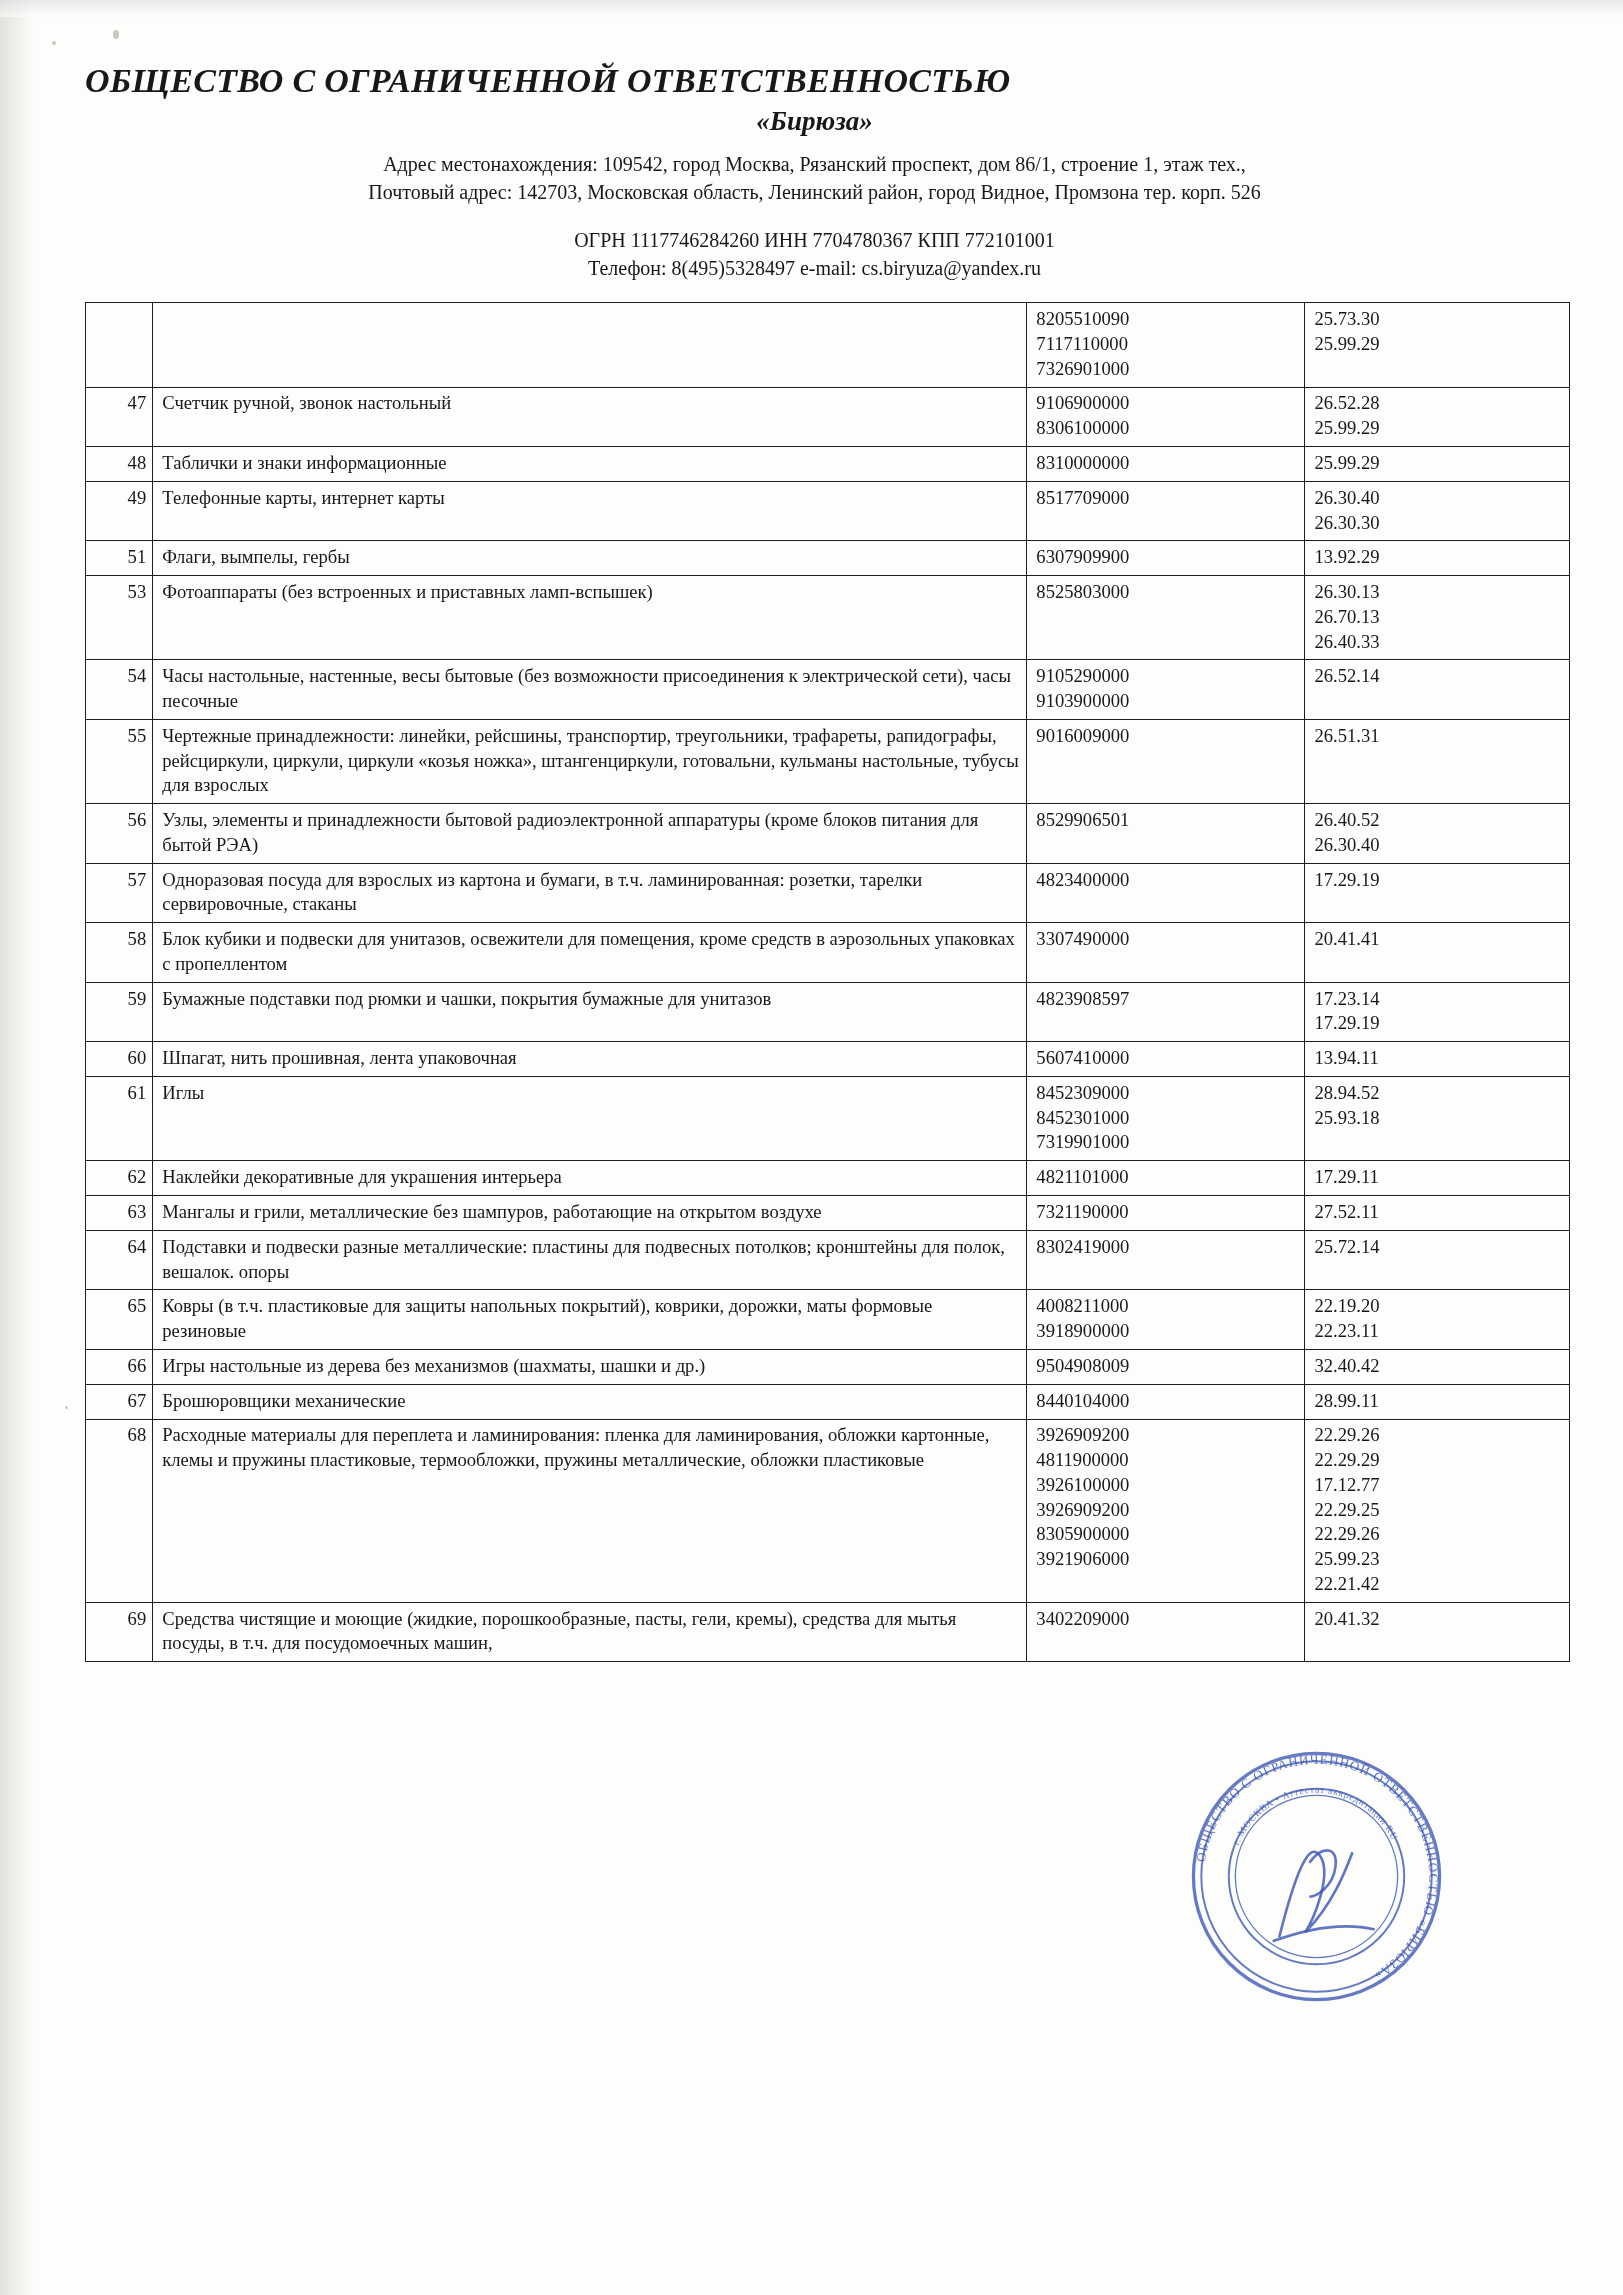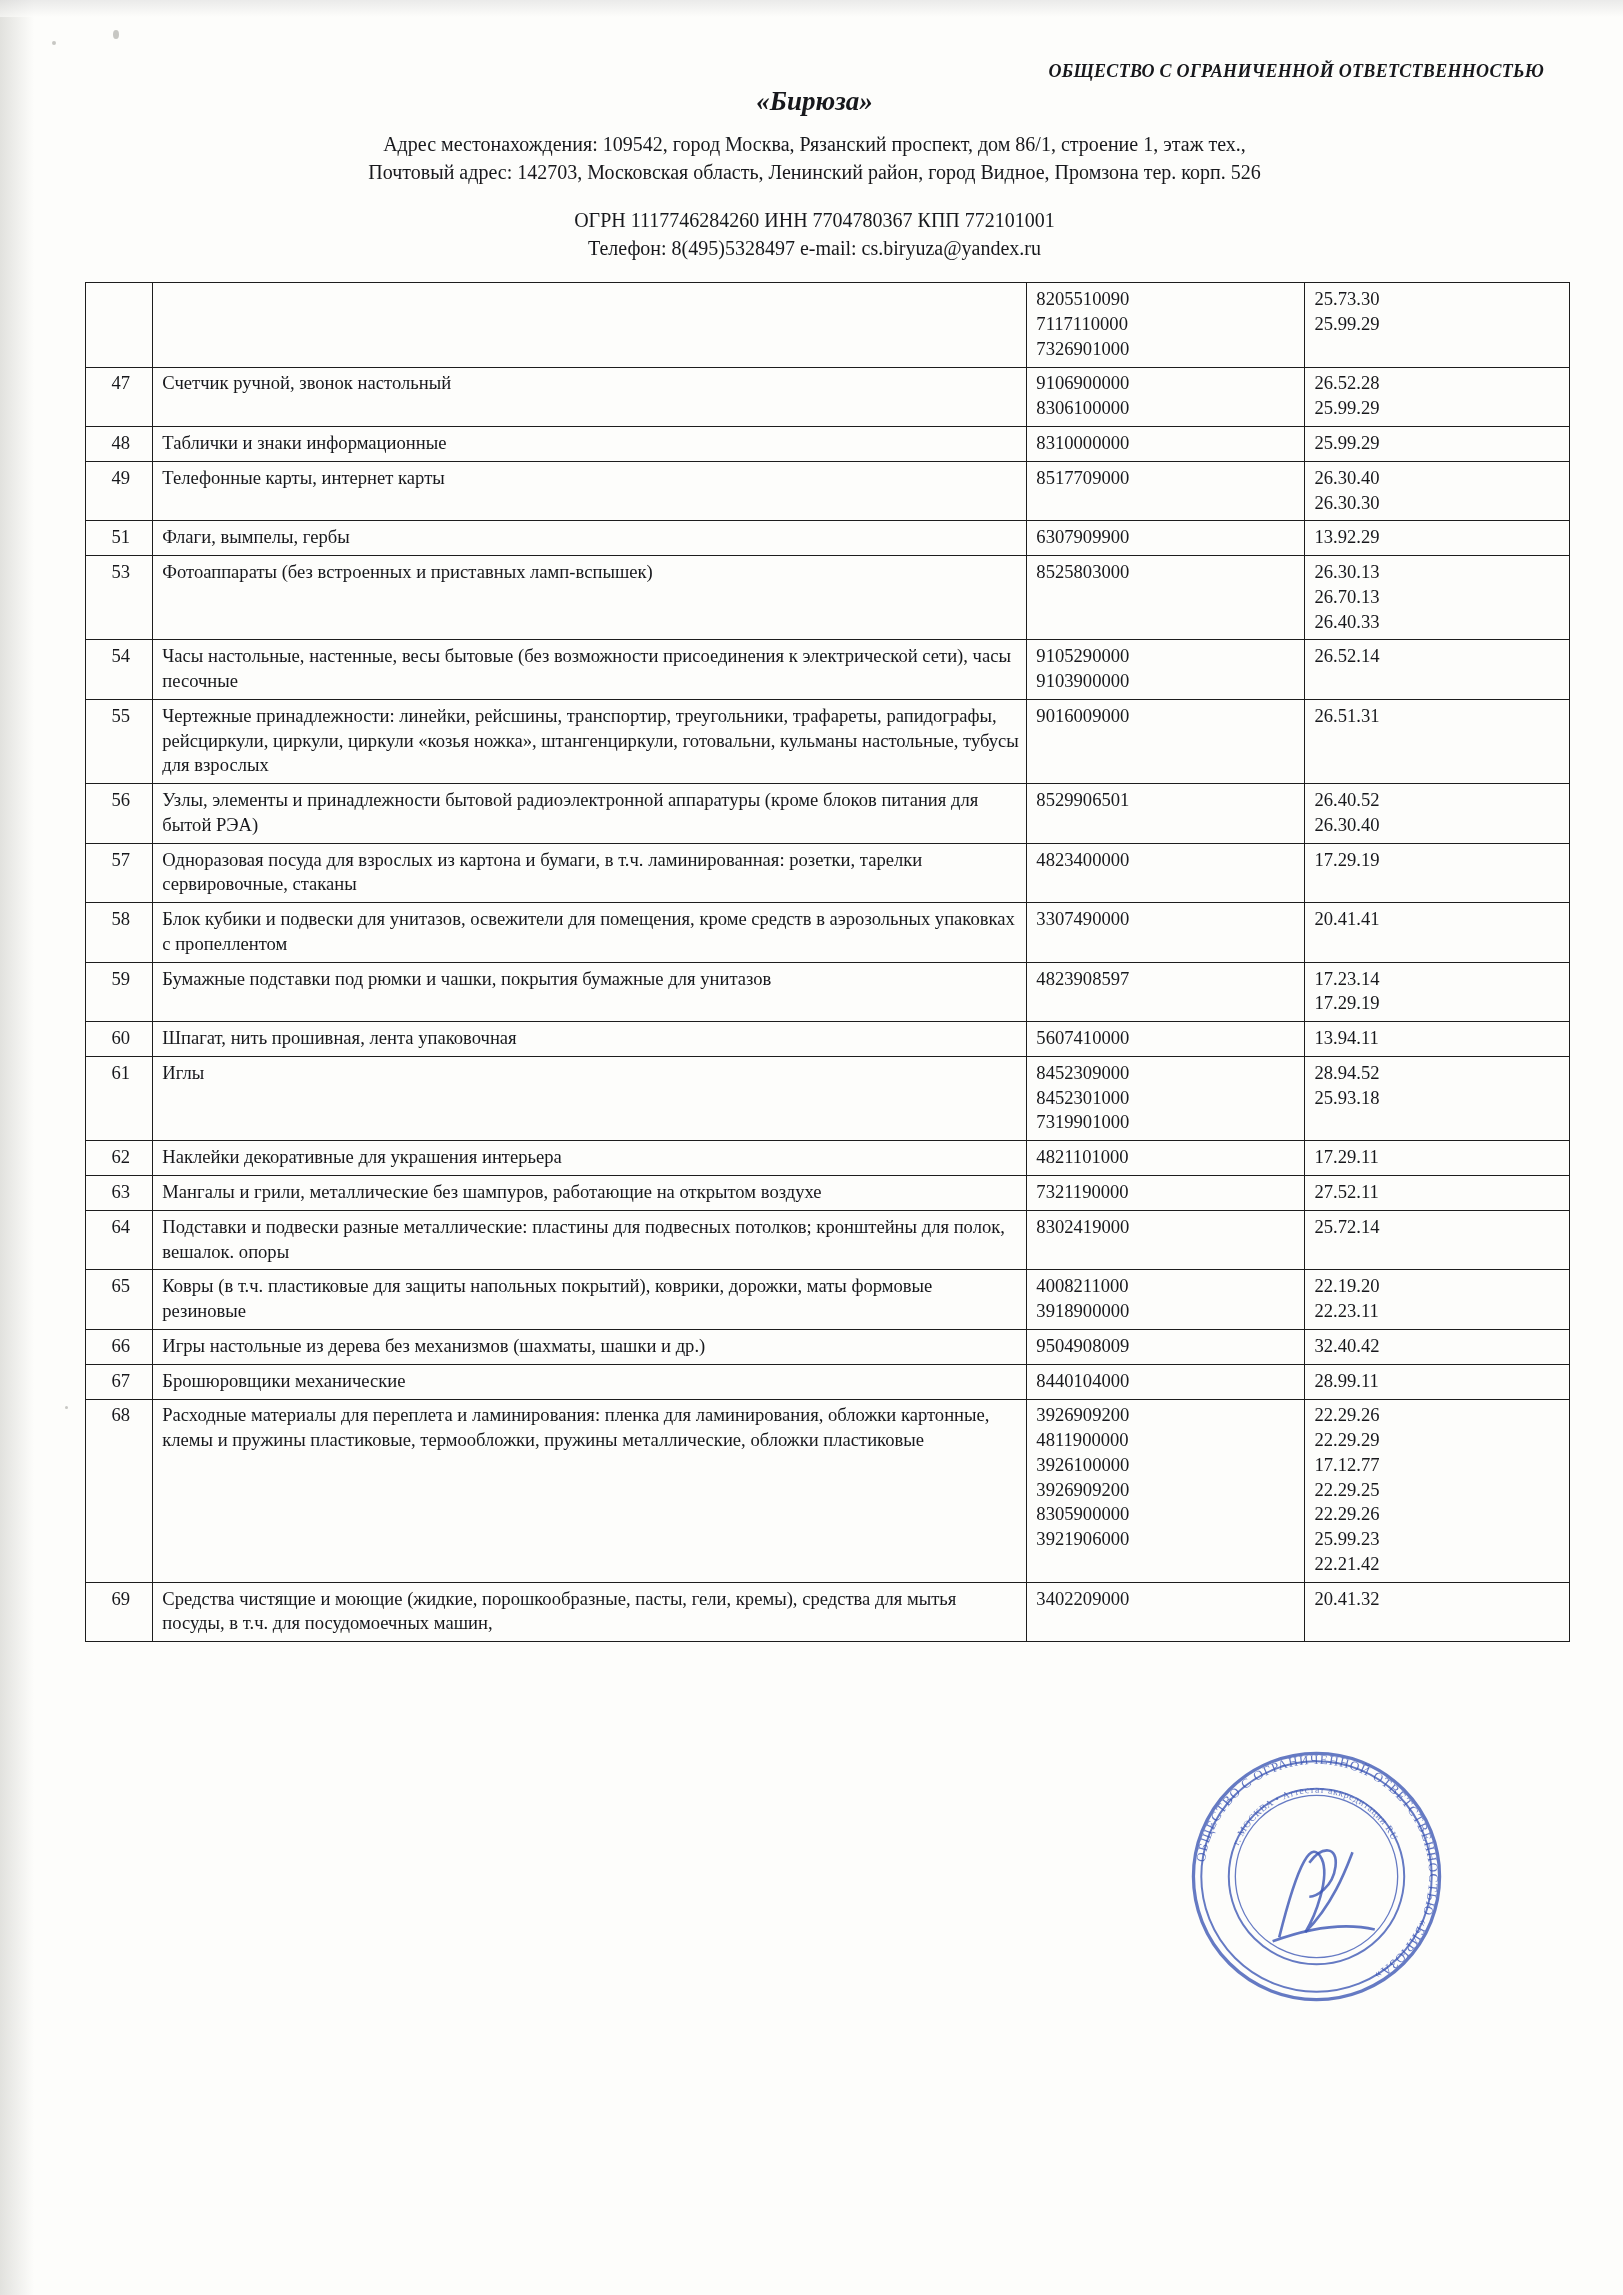--- a/index.html
+++ b/index.html
@@ -47,24 +47,24 @@
   }
 
   .content {
     position: absolute;
     left: 85px;
     top: 60px;
     width: 1459px;
   }
 
   .org-title {
-    text-align: right;
+    text-align: left;
     font-weight: bold;
     font-style: italic;
-    font-size: 18px;
+    font-size: 34px;
     letter-spacing: 0.3px;
     line-height: 1.25;
     font-family: Liberation Serif, serif;
   }
   .org-name {
     text-align: center;
     font-weight: bold;
     font-style: italic;
     font-size: 27px;
     margin-top: 3.9px;
@@ -91,21 +91,21 @@
     font-size: 18.6px;
   }
   table.reg td {
     border: 1.3px solid #1d1d1d;
     vertical-align: top;
     padding: 3.9px 5.9px 5.2px 9.2px;
     line-height: 1.33;
   }
   td.c-num {
     width: 51px;
-    text-align: center;
+    text-align: right;
     padding-left: 0;
     padding-right: 0;
   }
   td.c-name {
     width: 858px;
   }
   td.c-okpd {
     width: 262px;
     padding-left: 15.7px;
     white-space: pre-line;

